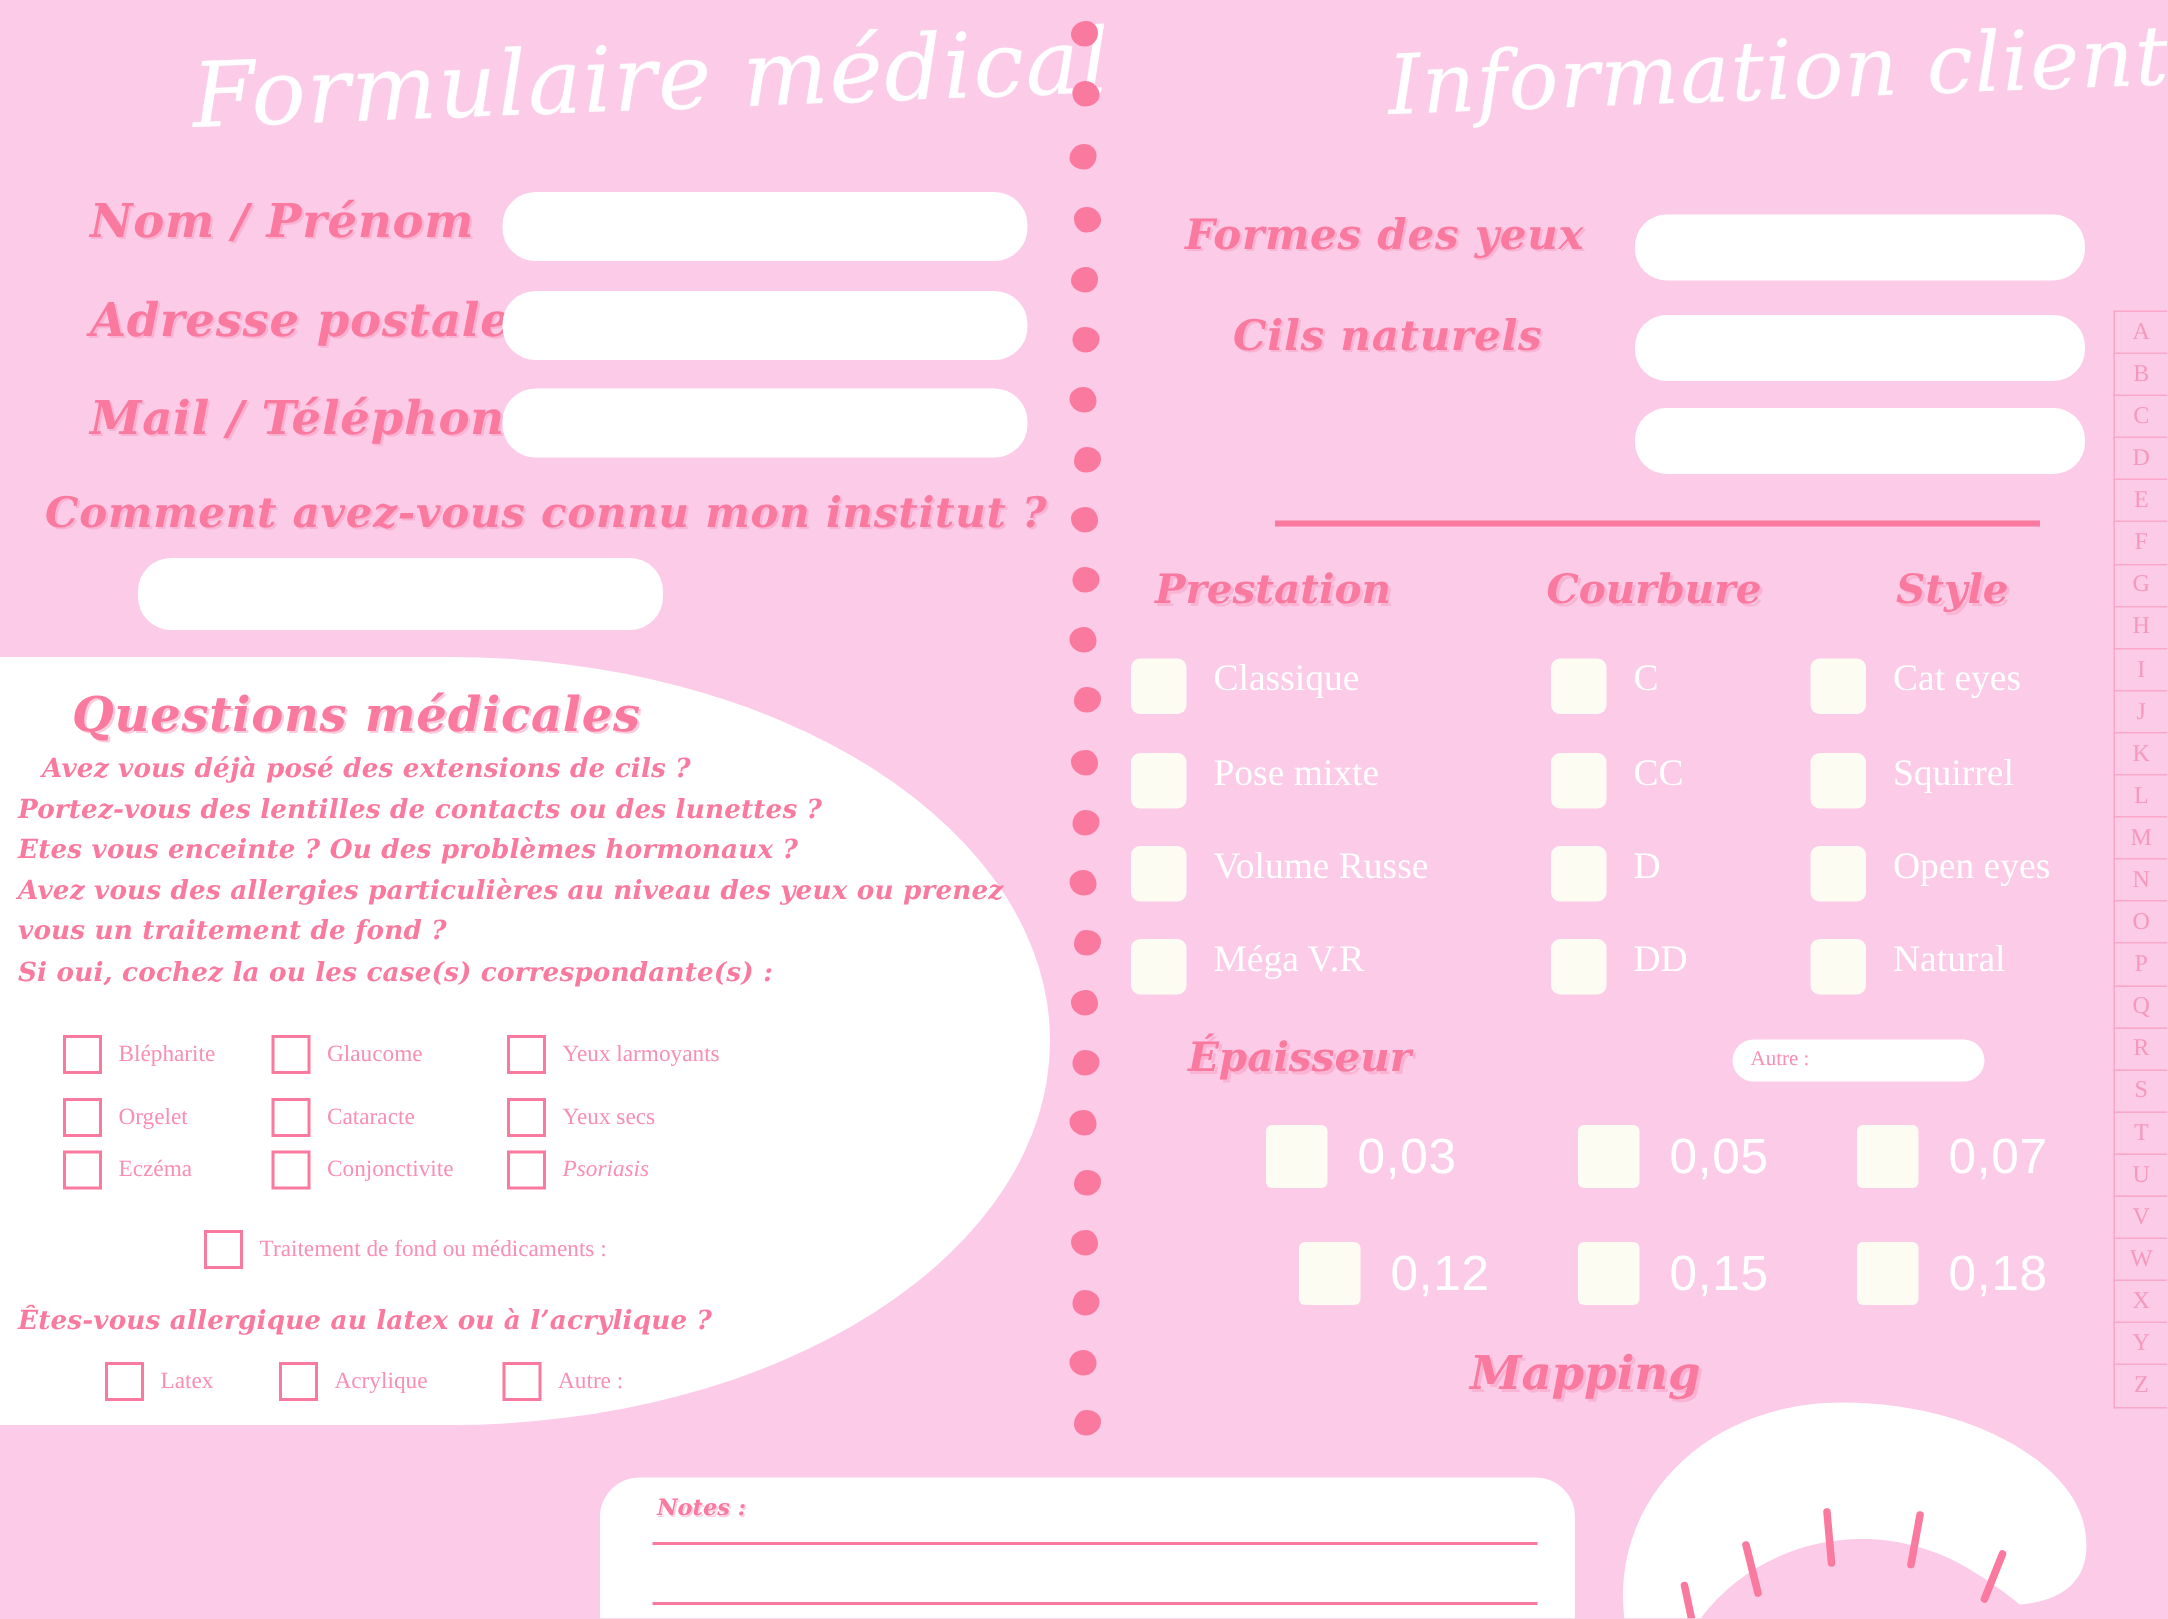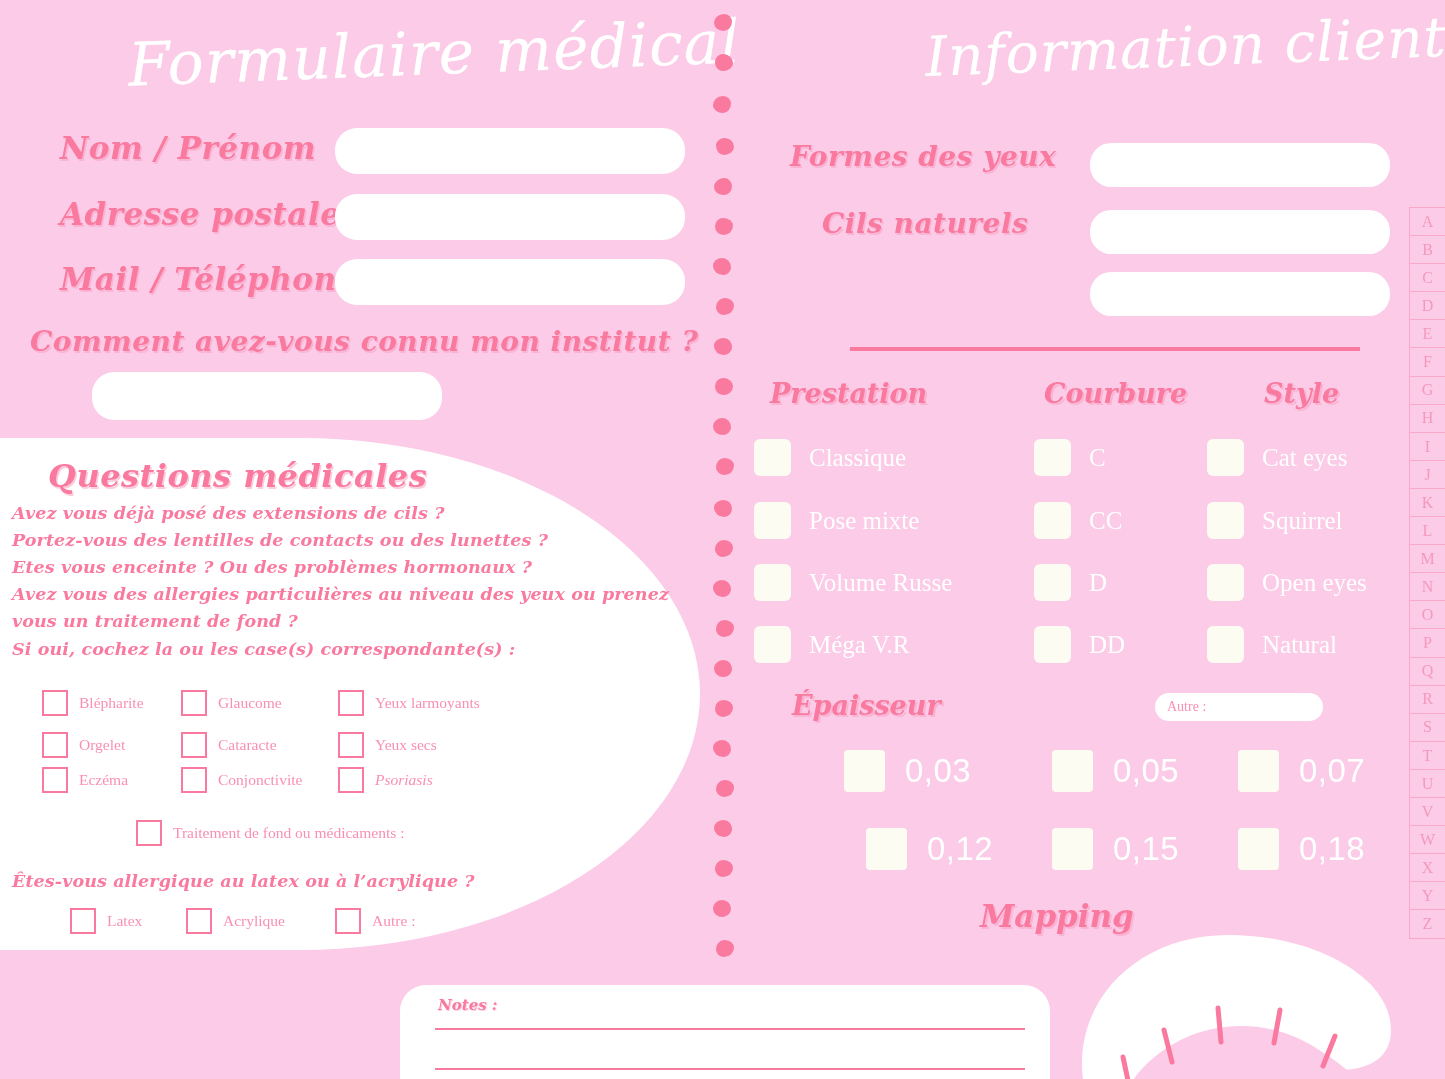--- a/index.html
+++ b/index.html
@@ -104,21 +104,21 @@
   .col-head {
     position: absolute;
     color: #f9799f;
     font-family: "DejaVu Serif", serif;
     font-style: italic;
     font-weight: bold;
     font-size: 27px;
     text-shadow: 2px 2px 0 rgba(250,160,195,0.55);
     white-space: nowrap;
   }
-  .opt { position: absolute; display: flex; align-items: center; gap: 18px; }
+  .opt { position: absolute; display: flex; gap: 18px; }
   .cbx-fill {
     width: 37px; height: 37px;
     background: #fdfcf3;
     border-radius: 6px;
     flex: none;
   }
   .opt .otext {
     color: #ffffff;
     font-family: "Liberation Serif", serif;
     font-size: 25px;
@@ -218,21 +218,21 @@
   </div>
   <div class="input-pill" style="position:absolute; left:335px; top:259px; width:350px;"></div>
 
   <div class="retro-label" style="position:absolute; left:30px; top:325px; font-size:28px;">Comment avez-vous connu mon institut ?</div>
   <div class="input-pill" style="position:absolute; left:92px; top:372px; width:350px; height:48px;"></div>
 
   <div id="medical-card"></div>
 
   <div class="retro-label" style="position:absolute; left:48px; top:457px; font-size:32px;">Questions médicales</div>
 
-  <div class="q-line" style="position:absolute; left:12px; top:503px;font-style:italic;">Avez vous déjà posé des extensions de cils ?</div>
+  <div class="q-line" style="position:absolute; left:28px; top:503px;font-style:italic;">Avez vous déjà posé des extensions de cils ?</div>
   <div class="q-line" style="position:absolute; left:12px; top:530px;">Portez-vous des lentilles de contacts ou des lunettes ?</div>
   <div class="q-line" style="position:absolute; left:12px; top:557px;">Etes vous enceinte ? Ou des problèmes hormonaux ?</div>
   <div class="q-line" style="position:absolute; left:12px; top:584px;">Avez vous des allergies particulières au niveau des yeux ou prenez</div>
   <div class="q-line" style="position:absolute; left:12px; top:611px;">vous un traitement de fond ?</div>
   <div class="q-line" style="position:absolute; left:12px; top:639px;">Si oui, cochez la ou les case(s) correspondante(s) :</div>
 
   <div class="cbx-item" style="left:42px; top:690px;">
     <span class="cbx-open"></span>
     <span class="lbl">Blépharite</span>
   </div>
@@ -324,21 +324,21 @@
   <div class="r-input" style="left:1090px; top:143px; width:300px;"></div>
 
   <div class="retro-label" style="position:absolute; left:822px; top:207px; font-size:28px;">Cils naturels</div>
   <div class="r-input" style="left:1090px; top:210px; width:300px;"></div>
 
   <div class="r-input" style="left:1090px; top:272px; width:300px;"></div>
 
   <div id="hr-rule"></div>
 
   <div class="col-head" style="left:770px; top:378px;">Prestation</div>
-  <div class="col-head" style="left:1031px; top:378px;margin-left:13px;">Courbure</div>
+  <div class="col-head" style="left:1031px; top:378px;">Courbure</div>
   <div class="col-head" style="left:1264px; top:378px;">Style</div>
 
   <div class="opt" style="left:754px; top:439px;">
     <span class="cbx-fill"></span>
     <span class="otext">Classique</span>
   </div>
   <div class="opt" style="left:754px; top:502px;">
     <span class="cbx-fill"></span>
     <span class="otext">Pose mixte</span>
   </div>

